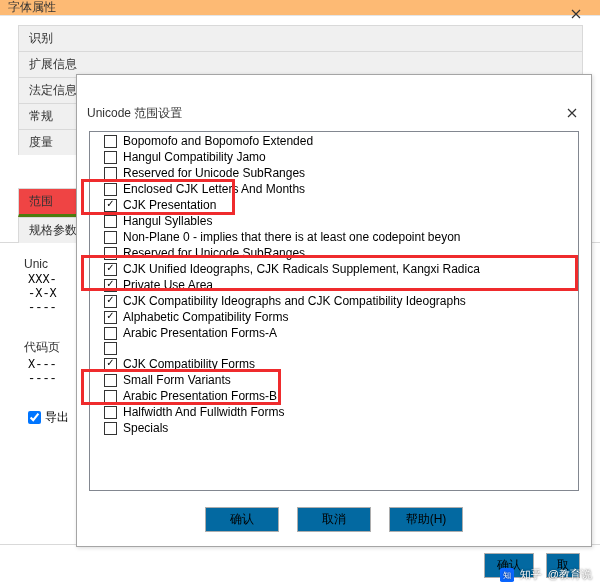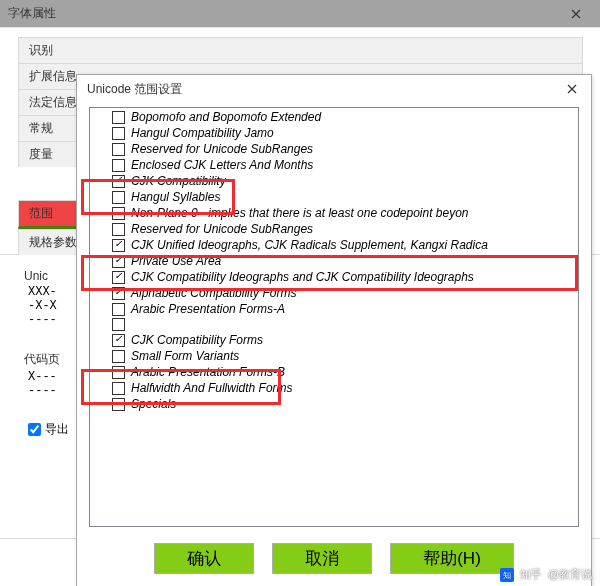--- a/index.html
+++ b/index.html
@@ -8,25 +8,25 @@
     font-family: "Microsoft YaHei", "Segoe UI", Tahoma, sans-serif;
     font-size: 12px;
     background: #fff;
     width: 600px;
     height: 586px;
     overflow: hidden;
     position: relative;
   }
   
   .parent-titlebar {
-    height: 28px;
+    height: 16px;
     display: flex;
     align-items: center;
     padding: 0 8px;
-    background: #a3a3a3;
+    background: #fdba74;
     border-bottom: 1px solid #e5e5e5;
     position: relative;
     text-align: center;
   }
   .parent-title { font-size: 12px; color: #333; }
   .parent-close {
     position: absolute;
     right: 8px; top: 4px;
     width: 32px; height: 20px;
     display: flex; align-items: center; justify-content: center;
@@ -54,24 +54,24 @@
     border-bottom: 3px solid #4d7c0f;
     margin-top: 33px;
   }
   .parent-body {
     padding: 12px 24px;
   }
   .field-row { display:flex; align-items:center; margin: 2px 0; }
   .field-label { width: 60px; color:#333; }
   .mono { font-family: "Courier New", monospace; font-size: 12px; letter-spacing: 0; line-height: 14px; color:#000; }
   .btn {
-    background: #84cc16;
+    background: #0369a1;
     border: 1px solid #adadad;
-    padding: 3px 32px;
-    font-size: 17px;
+    padding: 3px 12px;
+    font-size: 12px;
     font-family: inherit;
     cursor: pointer;
   }
   .btn-row {
     display:flex; justify-content:flex-end; gap:12px;
     padding: 8px 20px;
     border-top: 1px solid #d9d9d9;
   }
   .export-row { display:flex; align-items:center; margin-top: 22px; }
   .export-row input[type=checkbox]{ margin-right:4px; }
@@ -85,35 +85,35 @@
     background: #fff;
     border: 1px solid #a5a5a5;
     box-shadow: 1px 1px 4px rgba(0,0,0,0.15);
   }
   .modal-titlebar {
     height: 28px;
     display:flex; align-items:center;
     padding: 0 10px;
     position: relative;
     color:#333;
+    margin-top:24px;
   }
   .modal-close {
     position:absolute; right:6px; top:4px;
     width:26px; height:20px;
     display:flex;align-items:center;justify-content:center;
     color:#666;
   }
   .listbox {
     margin: 4px 12px 10px 12px;
-    height: 420px;
+    height: 360px;
     border: 1px solid #828790;
     overflow-y: scroll;
-    padding: 1px 16px;
+    padding: 1px 8px;
     background:#fff;
-    font-style:italic;
   }
   .item {
     display:flex;
     align-items:center;
     padding: 1px 6px;
     white-space: nowrap;
     font-size: 12px;
     color:#000;
     position: relative;
   }
@@ -233,21 +233,21 @@
       <div class="item">
         <span class="chk"></span>
         <span>Reserved for Unicode SubRanges</span>
       </div>
       <div class="item">
         <span class="chk"></span>
         <span>Enclosed CJK Letters And Months</span>
       </div>
       <div class="item">
         <span class="chk checked"></span>
-        <span>CJK Compatibility</span>
+        <span>CJK Presentation</span>
       </div>
       <div class="item">
         <span class="chk"></span>
         <span>Hangul Syllables</span>
       </div>
       <div class="item">
         <span class="chk"></span>
         <span>Non-Plane 0 - implies that there is at least one codepoint beyon</span>
       </div>
       <div class="item">

